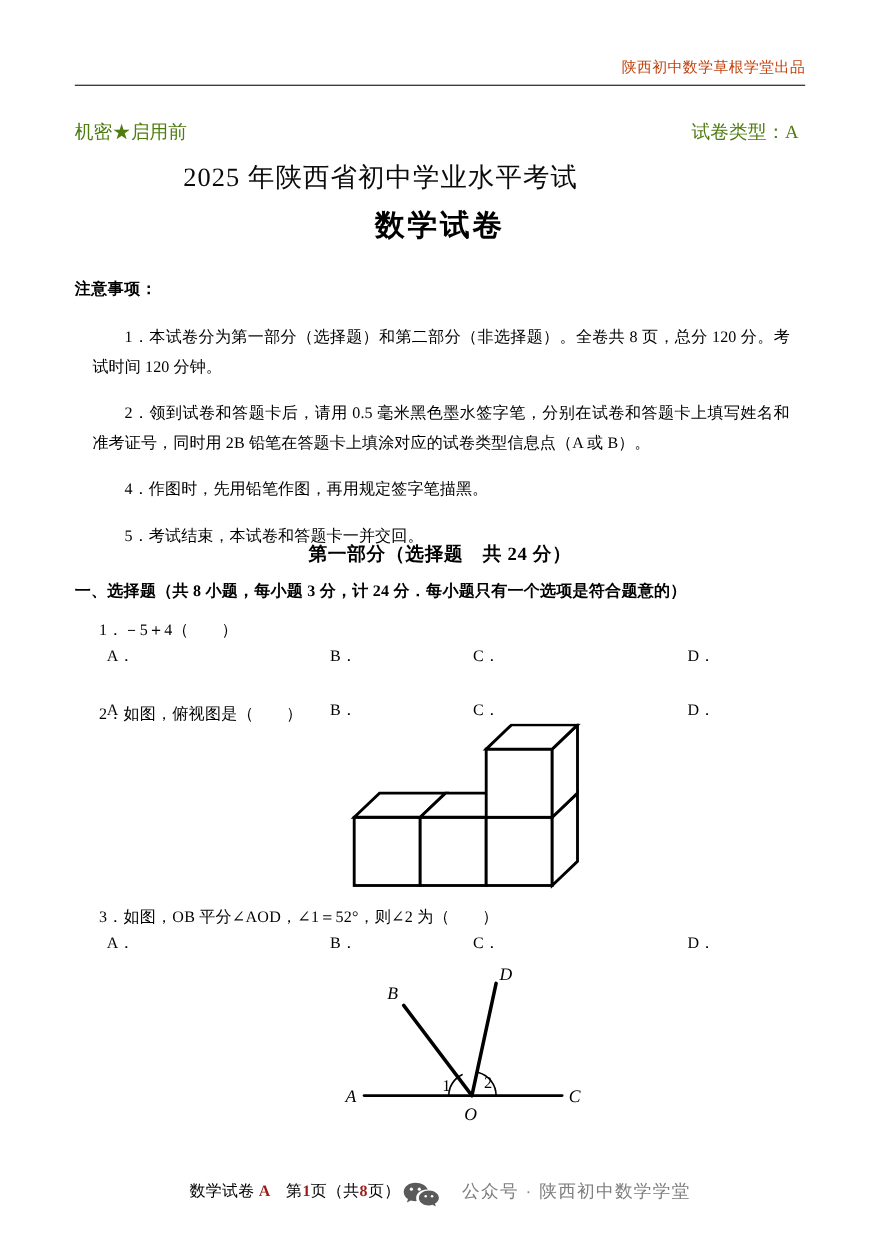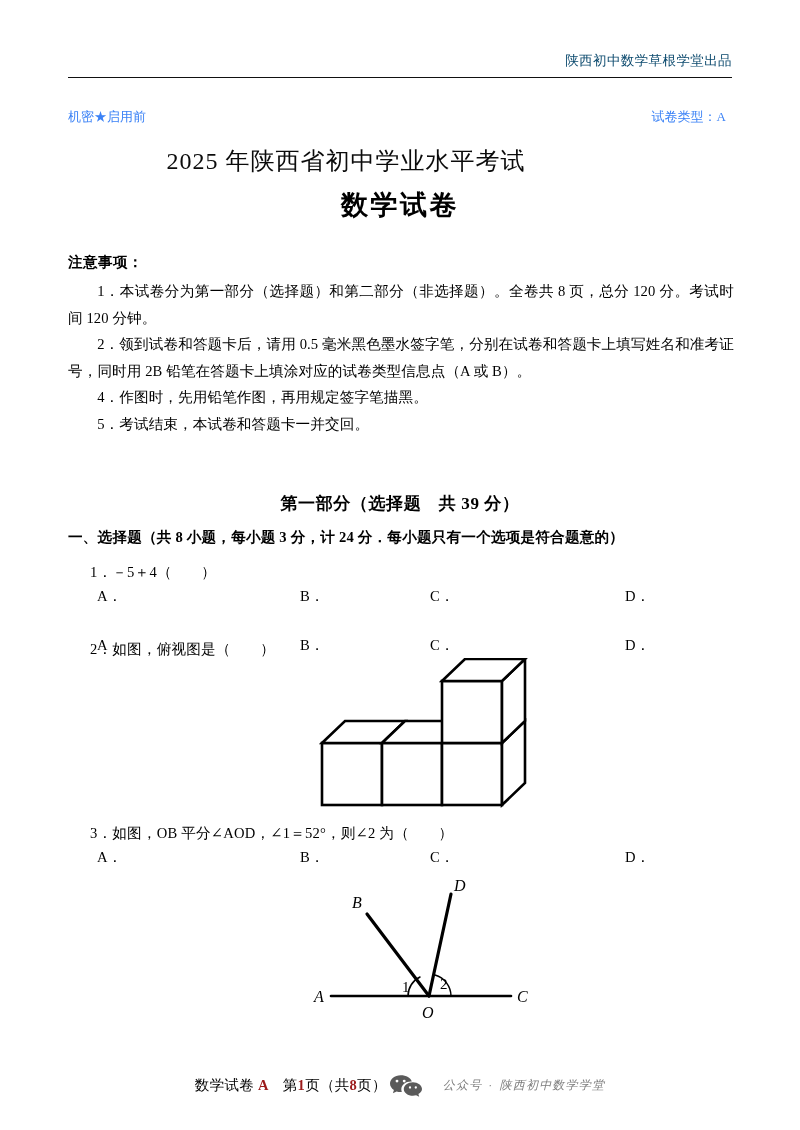--- a/index.html
+++ b/index.html
@@ -25,43 +25,43 @@
 
   
   .runhead {
     position: absolute;
     left: 68px;
     top: 52px;
     width: 664px;
     text-align: right;
     font-size: 13.5px;
     letter-spacing: 0.4px;
-    color: #0c4a6e;
+    color: #c2410c;
     font-family: "Liberation Serif", "DejaVu Serif", serif;
   }
   .runhead-rule {
     position: absolute;
     left: 68px;
     top: 77px;
     width: 664px;
     height: 0;
     border-top: 1.6px solid #111;
   }
 
   
   .secrecy-row {
     position: absolute;
     left: 68px;
     top: 108px;
     width: 664px;
     display: flex;
     justify-content: space-between;
     align-items: baseline;
-    font-size: 13px;
-    color: #3b82f6;
+    font-size: 17px;
+    color: #4d7c0f;
   }
   .secrecy-row .right { padding-right: 6px; }
 
   
   .title-main {
     position: absolute;
     left: 0;
     top: 145px;
     width: 692px;
     text-align: center;
@@ -93,21 +93,21 @@
   .notice-list {
     position: absolute;
     left: 68px;
     top: 278px;
     width: 666px;
     font-size: 14.6px;
     line-height: 26.5px;
     text-align: justify;
   }
   .notice-list p {
-    margin: 0;
+    margin: 16px;
     text-indent: 2em;
     letter-spacing: 0.1px;
   }
 
   
   .part-heading {
     position: absolute;
     left: 0;
     top: 492px;
     width: 800px;
@@ -177,40 +177,39 @@
   }
 
   
   .footer {
     position: absolute;
     left: 0;
     top: 1073px;
     width: 800px;
     display: flex;
     justify-content: center;
-    align-items: center;
+    align-items: flex-start;
     font-size: 14.5px;
     white-space: nowrap;
   }
   .footer-doc { letter-spacing: 0.3px; }
   .footer-doc .accent { color: #9c1b1b; font-weight: bold; }
   .footer-page { margin-left: 14px; letter-spacing: 0.3px; }
   .footer-page .accent { color: #9c1b1b; font-weight: bold; }
   .wechat-badge {
     display: inline-flex;
     align-items: center;
     margin-left: 2px;
   }
   .brand-text {
     margin-left: 20px;
-    font-size: 12px;
+    font-size: 16px;
     color: #7d7d7d;
     letter-spacing: 1.2px;
     font-family: "Liberation Sans", "DejaVu Sans", sans-serif;
-    font-style: italic;
   }
   .brand-dot {
     margin: 0 6px;
     color: #8a8a8a;
   }
 </style>
 </head>
 <body>
 
 <div class="page">
@@ -227,21 +226,21 @@
   <div class="title-sub">数学试卷</div>
 
   <div class="notice-head">注意事项：</div>
   <div class="notice-list">
     <p>1．本试卷分为第一部分（选择题）和第二部分（非选择题）。全卷共 8 页，总分 120 分。考试时间 120 分钟。</p>
     <p>2．领到试卷和答题卡后，请用 0.5 毫米黑色墨水签字笔，分别在试卷和答题卡上填写姓名和准考证号，同时用 2B 铅笔在答题卡上填涂对应的试卷类型信息点（A 或 B）。</p>
     <p>4．作图时，先用铅笔作图，再用规定签字笔描黑。</p>
     <p>5．考试结束，本试卷和答题卡一并交回。</p>
   </div>
 
-  <div class="part-heading">第一部分（选择题　共 39 分）</div>
+  <div class="part-heading">第一部分（选择题　共 24 分）</div>
   <div class="section-heading">
     <span>一、选择题</span><span class="thin">（共 8 小题，每小题 3 分，计 24 分．每小题只有一个选项是符合题意的）</span>
   </div>
 
   <div class="q-stem q1-stem">
     <span>1．</span><span>－5＋4（　　）</span>
   </div>
   <div class="opt-row q1-opts">
     <span class="opt opt-a"><span>A．</span><span></span></span>
     <span class="opt opt-b"><span>B．</span><span></span></span>

